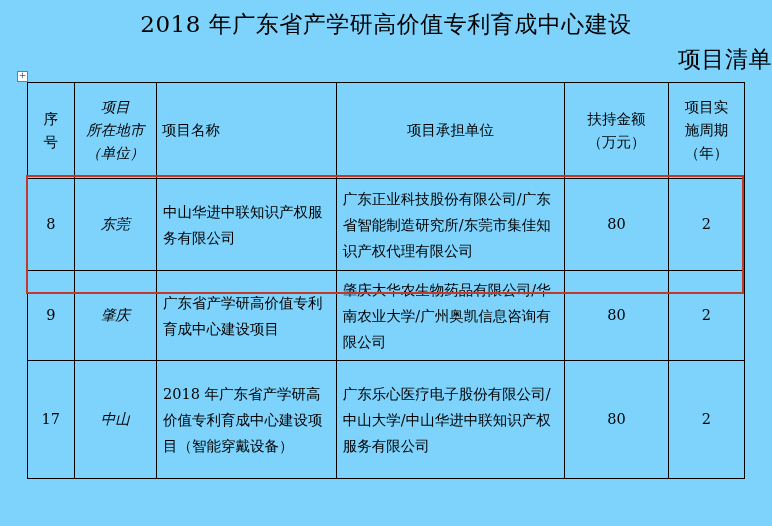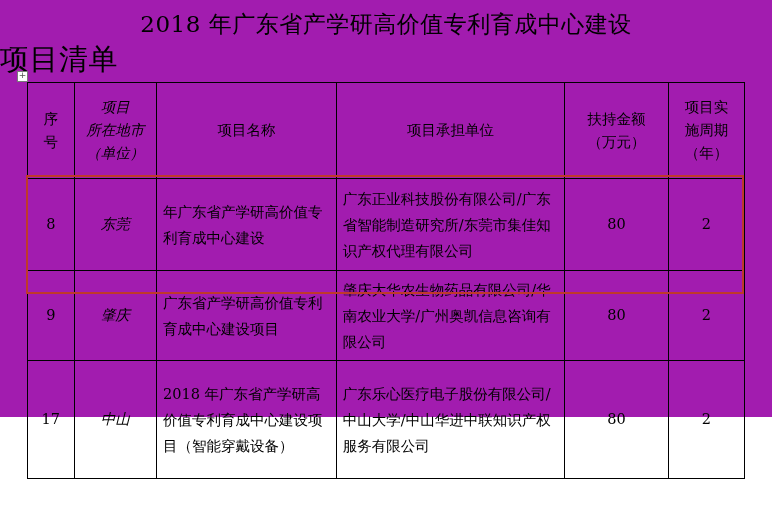--- a/index.html
+++ b/index.html
@@ -11,36 +11,36 @@
     width: 772px;
     height: 526px;
     font-family: "DejaVu Sans", "Liberation Sans", sans-serif;
     color: #000000;
     overflow: hidden;
     position: relative;
   }
   .page {
     position: relative;
     width: 772px;
-    height: 417px;
-    background: #a21caf;
+    height: 526px;
+    background: #7dd3fc;
   }
   .doc-title {
     text-align: center;
     font-family: "DejaVu Serif", "Liberation Serif", serif;
     font-size: 23px;
     line-height: 36px;
     letter-spacing: 0.5px;
     padding-top: 6px;
     font-weight: normal;
   }
   .title-line2 {
-    text-align: left;
+    text-align: right;
     font-family: "DejaVu Serif", "Liberation Serif", serif;
-    font-size: 29px;
+    font-size: 23px;
     line-height: 34px;
     letter-spacing: 0.5px;
     font-weight: normal;
   }
   .handle {
     position: absolute;
     width: 11px;
     height: 11px;
     border: 1px solid #7a7a7a;
     background: #ffffff;
@@ -136,38 +136,38 @@
       <tr>
         <td class="c-seq">
           <span class="stack">序</span>
           <span class="stack">号</span>
         </td>
         <td class="c-city">
           <span class="stack">项目</span>
           <span class="stack">所在地市</span>
           <span class="stack">（单位）</span>
         </td>
-        <td class="c-name" style="text-align:center">项目名称</td>
+        <td class="c-name" style="">项目名称</td>
         <td class="c-unit" style="text-align:center">项目承担单位</td>
         <td class="c-amount">
           <span class="stack">扶持金额</span>
           <span class="stack">（万元）</span>
         </td>
         <td class="c-years">
           <span class="stack">项目实</span>
           <span class="stack">施周期</span>
           <span class="stack">（年）</span>
         </td>
       </tr>
     </thead>
     <tbody>
       <tr class="row-8">
         <td class="c-seq">8</td>
         <td class="c-city">东莞</td>
-        <td class="c-name">年广东省产学研高价值专利育成中心建设</td>
+        <td class="c-name">中山华进中联知识产权服务有限公司</td>
         <td class="c-unit">广东正业科技股份有限公司/广东省智能制造研究所/东莞市集佳知识产权代理有限公司</td>
         <td class="c-amount">80</td>
         <td class="c-years">2</td>
       </tr>
       <tr class="row-9">
         <td class="c-seq">9</td>
         <td class="c-city">肇庆</td>
         <td class="c-name">广东省产学研高价值专利育成中心建设项目</td>
         <td class="c-unit">肇庆大华农生物药品有限公司/华南农业大学/广州奥凯信息咨询有限公司</td>
         <td class="c-amount">80</td>

